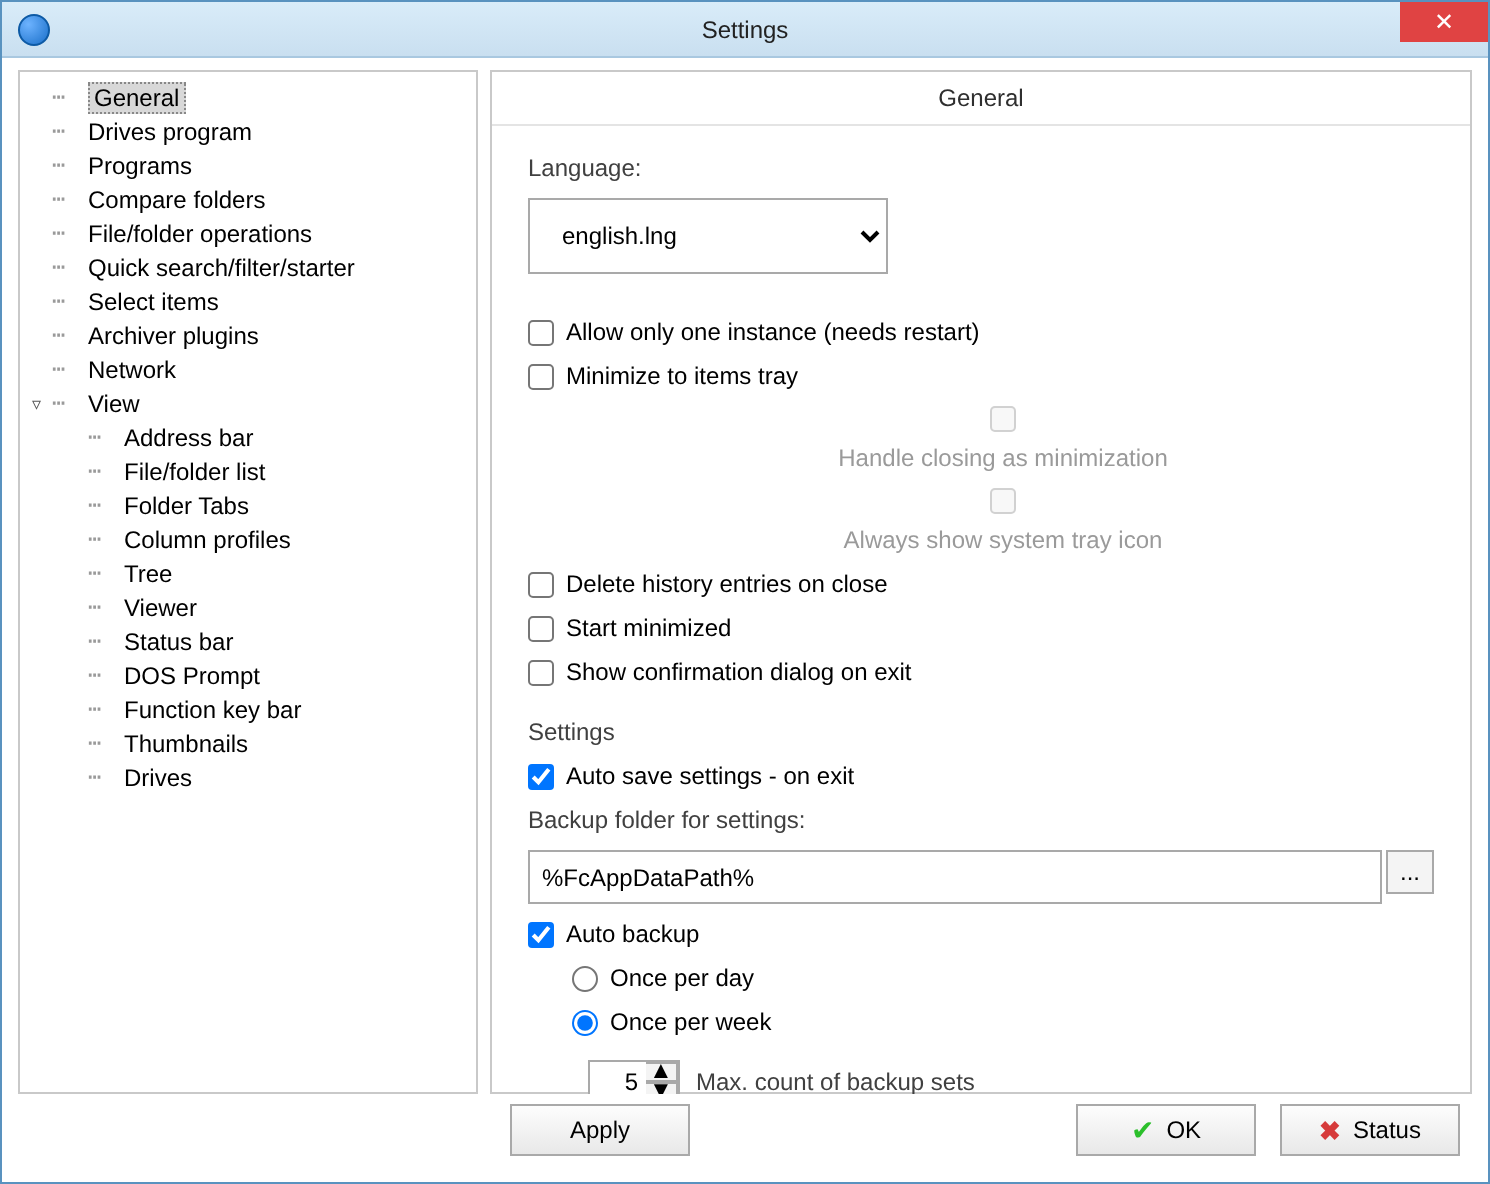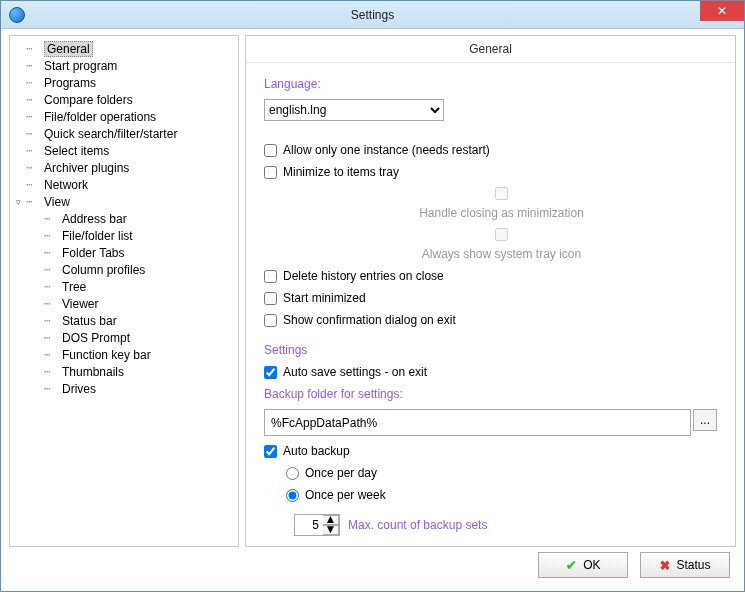--- a/index.html
+++ b/index.html
@@ -12,22 +12,22 @@
   .body { flex: 1; display: flex; padding: 6px 8px 0 8px; gap: 6px; overflow: hidden; }
   .tree { width: 230px; border: 1px solid #c9c9c9; background: #fff; padding: 4px 2px; overflow: auto; }
   .tree .node { display: flex; align-items: center; height: 17px; padding-left: 4px; cursor: pointer; white-space: nowrap; }
   .tree .node .conn { color: #9a9a9a; font-family: monospace; font-size: 11px; width: 18px; text-align: left; }
   .tree .node .expander { width: 10px; color: #555; font-size: 9px; }
   .tree .node.sel span.label { background: #d8d8d8; border: 1px dotted #888; padding: 0 2px; }
   .tree .node.child { padding-left: 22px; }
   .panel { flex: 1; border: 1px solid #c9c9c9; background: #fff; display: flex; flex-direction: column; }
   .panel-title { text-align: center; color: #2f2f2f; padding: 6px 0; border-bottom: 1px solid #e4e4e4; }
   .panel-body { padding: 14px 18px; display: flex; flex-direction: column; gap: 8px; }
-  .lbl { color: #8b5cf6; }
-  select.lang { width: 180px; height: 22px; border: 1px solid #a9a9a9; background: #fff; padding: 1px 0; }
+  .lbl { color: #404040; }
+  select.lang { width: 180px; height: 38px; border: 1px solid #a9a9a9; background: #fff; padding: 1px 12px; }
   .chk { display: flex; align-items: center; gap: 6px; }
   .chk input { margin: 0; width: 13px; height: 13px; }
   .chk.disabled { color: #9a9a9a; }
   .indent { margin-left: 22px; flex-direction: column; }
   .section-label { margin-top: 8px; }
   .path-row { display: flex; gap: 2px; }
   .path-row input { flex: 1; height: 27px; border: 1px solid #a9a9a9; padding: 1px 6px; }
   .path-row button { width: 24px; height: 22px; border: 1px solid #a9a9a9; background: #f4f4f4; cursor: pointer; }
   .radio { display: flex; align-items: flex-end; gap: 6px; margin-left: 22px; }
   .radio input { margin:0; }
@@ -57,21 +57,21 @@
   <div class="body">
     <div class="tree" id="tree">
         <div class="node sel">
           <span class="expander"></span>
           <span class="conn">⋯</span>
           <span class="label">General</span>
         </div>
         <div class="node">
           <span class="expander"></span>
           <span class="conn">⋯</span>
-          <span class="label">Start program</span>
+          <span class="label">Drives program</span>
         </div>
         <div class="node">
           <span class="expander"></span>
           <span class="conn">⋯</span>
           <span class="label">Programs</span>
         </div>
         <div class="node">
           <span class="expander"></span>
           <span class="conn">⋯</span>
           <span class="label">Compare folders</span>
@@ -239,20 +239,23 @@
             </div>
           </div>
           <span class="lbl">Max. count of backup sets</span>
         </div>
 
       </div>
     </div>
   </div>
 
   <div class="footer">
+    <button class="btn left">
+        <span>Apply</span>
+      </button>
     <button class="btn">
       <span class="glyph-ok">✔</span>
       <span>OK</span>
     </button>
     <button class="btn">
       <span class="glyph-cancel">✖</span>
       <span>Status</span>
     </button>
   </div>
 </div>

